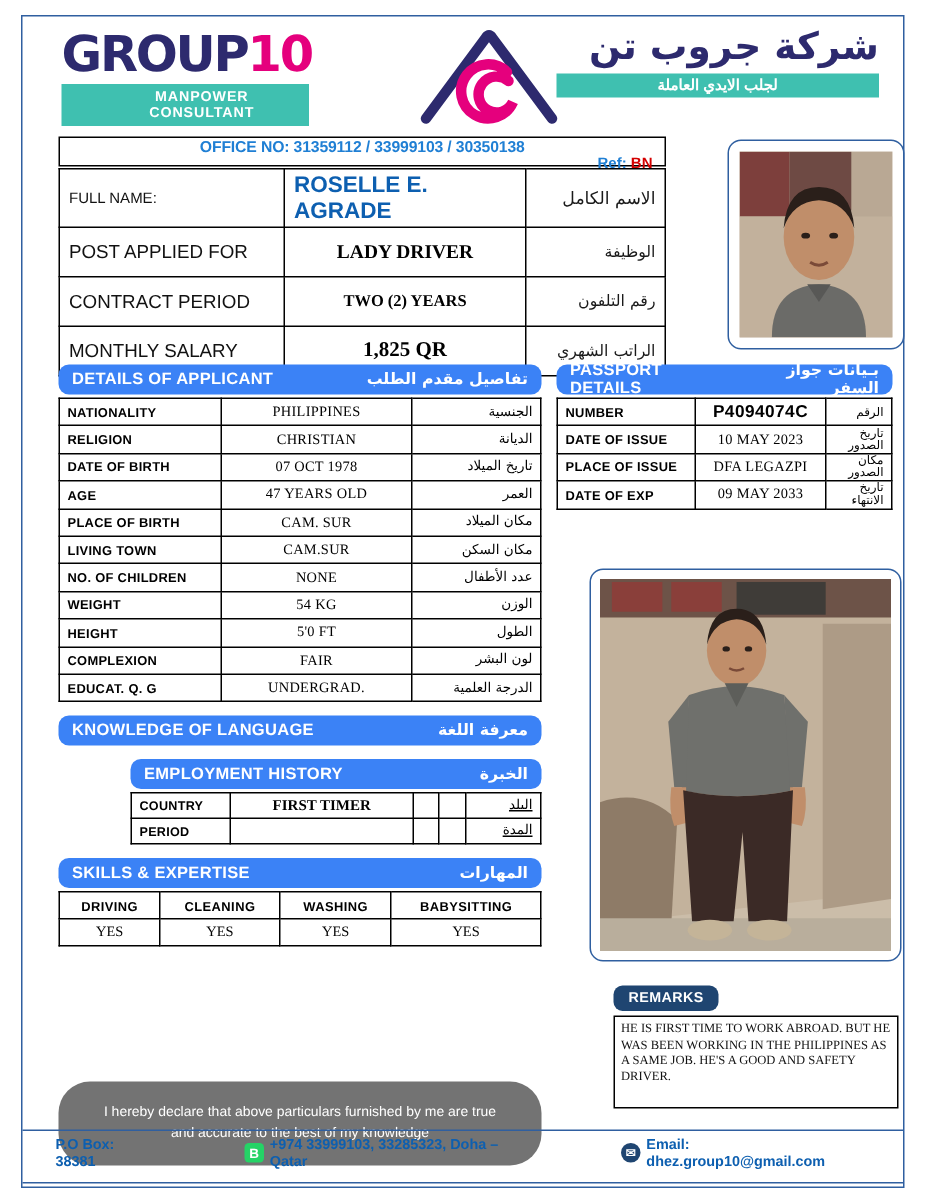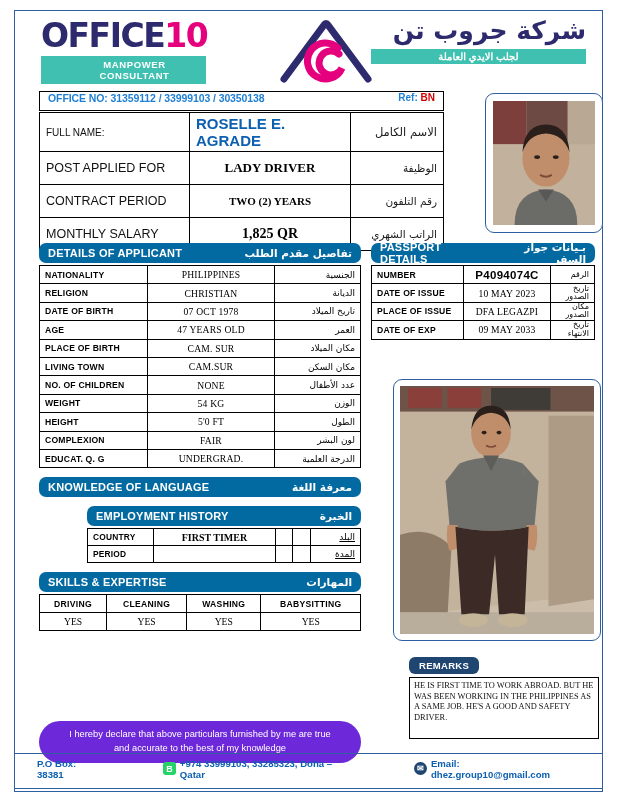--- a/index.html
+++ b/index.html
@@ -71,22 +71,23 @@
     text-align: center;
     padding: 2px 8px;
     display: block;
   }
 
   
   .office-bar {
     position: absolute; left: 24px; top: 80px;
     width: 405px; height: 20px;
     border: 1.6px solid #000;
-    display: flex; align-items: flex-start;
+    display: flex; align-items: center;
     padding: 0 8px;
+    flex-direction: column;
   }
   .office-no {
     font-size: 10.5px; font-weight: bold; color: #1f7fd4;
     letter-spacing: -0.1px;
   }
   .ref-wrap { margin-left: auto; font-size: 10px; font-weight: bold; color: #1f7fd4; }
   .ref-val { color: #d40000; }
 
   
   .toptable {
@@ -118,21 +119,21 @@
   .photo-body {
     position: absolute; left: 378px; top: 368px;
     width: 208px; height: 262px;
     border: 1.5px solid #2f5fa0; border-radius: 9px;
     padding: 6px; background: #fff;
   }
   .ph-inner { width: 100%; height: 100%; overflow: hidden; position: relative; background: #cdbfae; }
 
   
   .sec-head {
-    background: #0369a1;
+    background: #3b82f6;
     border-radius: 7px;
     color: #fff;
     height: 20px;
     display: flex; align-items: center;
     padding: 0 9px;
   }
   .sec-head .en { font-size: 11px; font-weight: bold; letter-spacing: 0.2px; }
   .sec-head .ar {
     margin-left: auto; font-family: "DejaVu Sans", sans-serif;
     font-size: 10.5px; font-weight: bold; direction: rtl;
@@ -191,22 +192,22 @@
   .remarks-box {
     margin-top: 3px; width: 190px; height: 62px;
     border: 1.1px solid #000; padding: 3px 4px;
     font-family: "Liberation Serif", serif;
     font-size: 8.4px; line-height: 1.25; color: #111;
   }
 
   
   .declaration {
     position: absolute; left: 24px; top: 710px;
-    width: 322px; height: 42px;
-    background: #6d28d9; color: #fff;
+    width: 322px; height: 56px;
+    background: #737373; color: #fff;
     border-radius: 21px;
     display: flex; align-items: center; justify-content: center;
     text-align: center; padding: 0 22px;
     font-size: 9.3px; line-height: 1.5;
   }
 
   
   .footer {
     position: absolute; left: 0; bottom: 8px;
     width: 100%; height: 30px;
@@ -230,21 +231,21 @@
              color:#fff; font-size: 8px; }
 </style>
 </head>
 <body>
 
 <div class="page">
 
   <div class="header">
 
     <div class="logo-block">
-      <div class="logo-word"><span>OFFICE</span><span class="ten">10</span></div>
+      <div class="logo-word"><span>GROUP</span><span class="ten">10</span></div>
       <div class="logo-sub">MANPOWER CONSULTANT</div>
     </div>
 
     <div class="emblem">
       <svg width="96" height="66" viewBox="0 0 96 66">
         <path d="M6 62 L46 8 Q48 5 50 8 L90 62" fill="none" stroke="#2d2a6e" stroke-width="7" stroke-linecap="round"></path>
         <path d="M60 31 a18 18 0 1 0 4 20 a12 12 0 1 1 -3 -14" fill="none" stroke="#e5007d" stroke-width="7" stroke-linecap="round"></path>
       </svg>
     </div>
 

